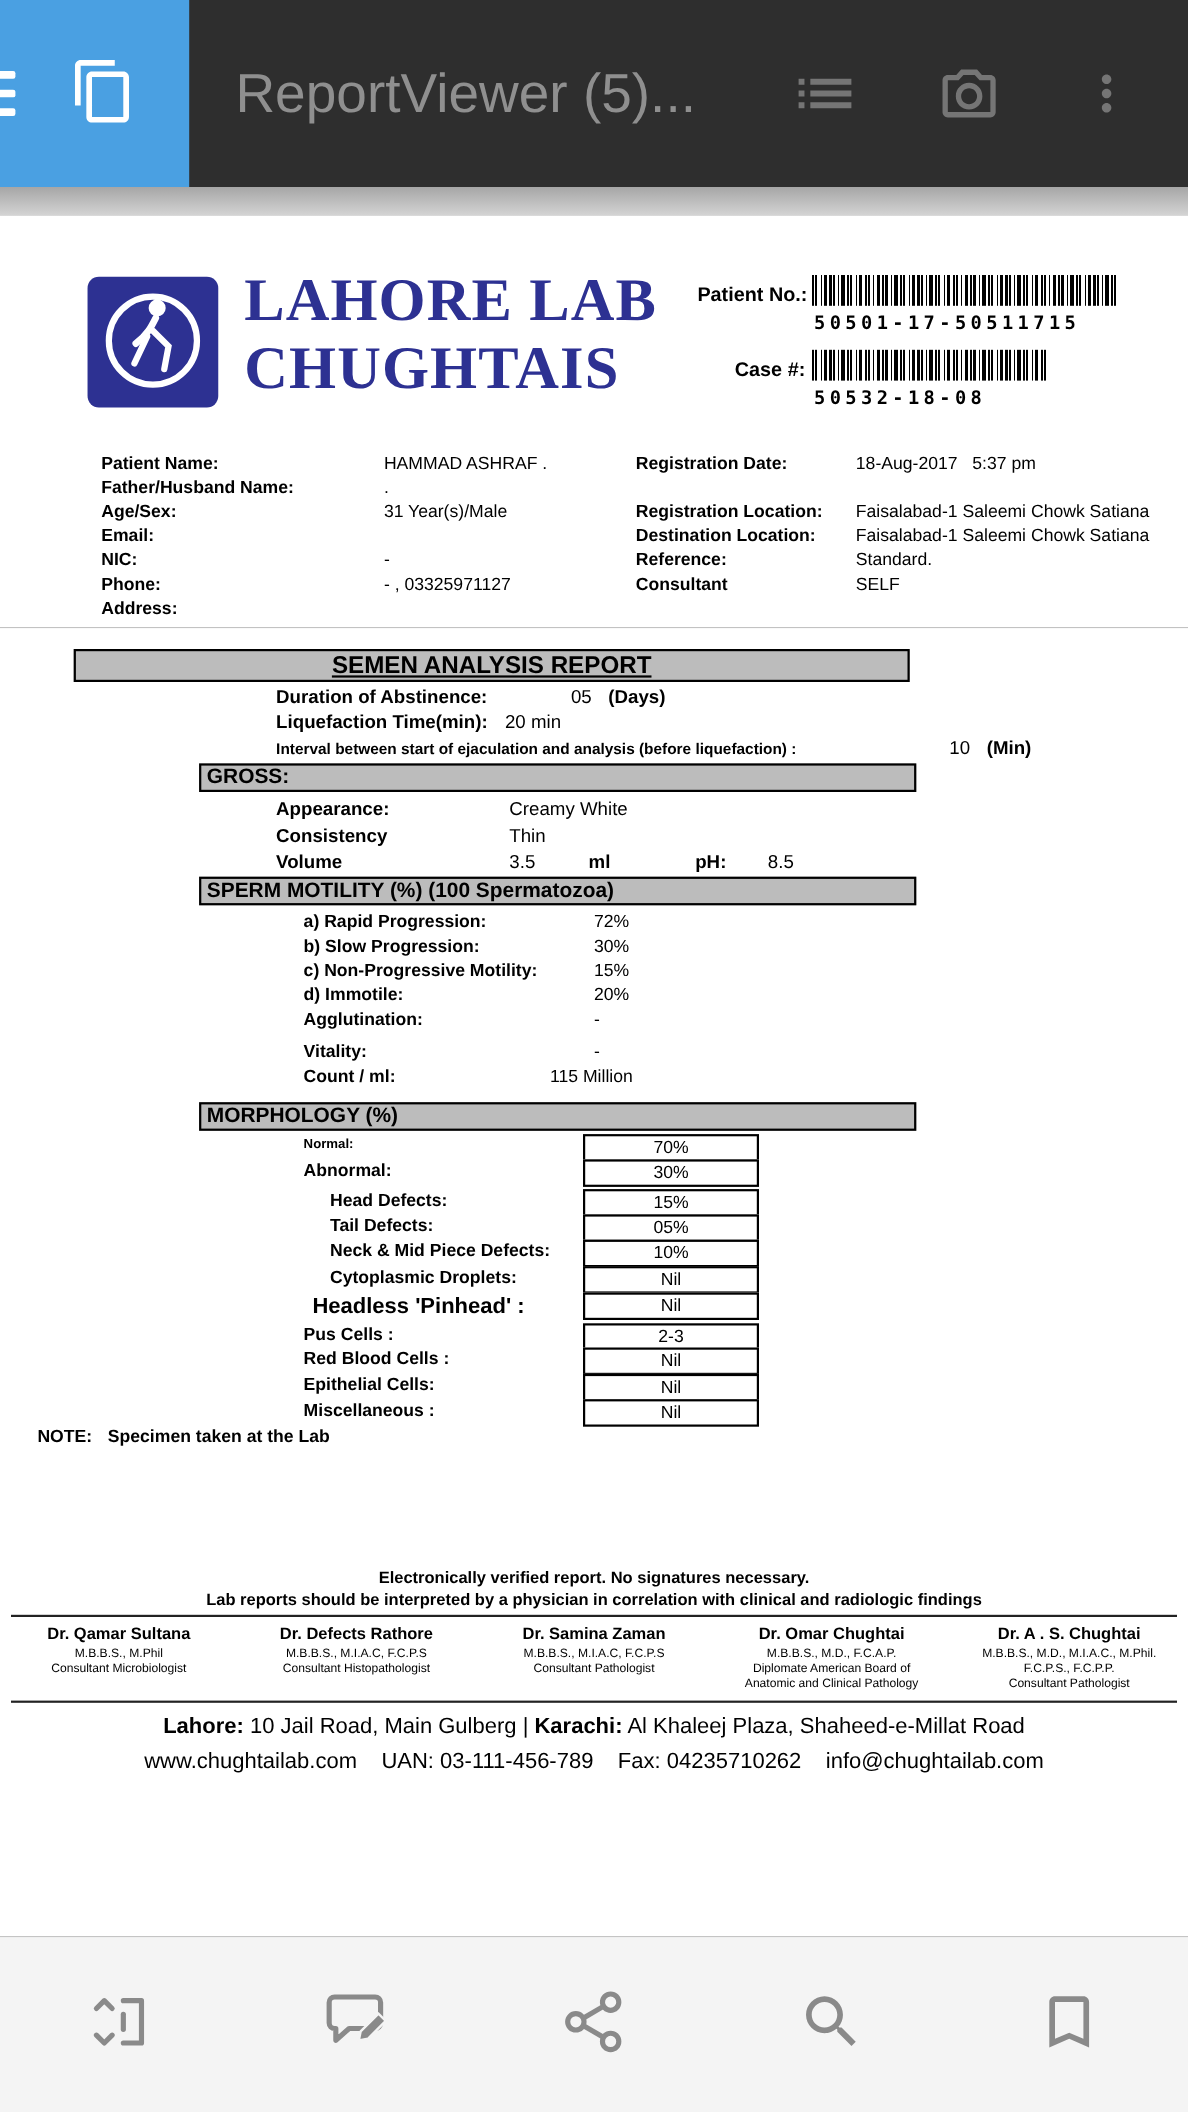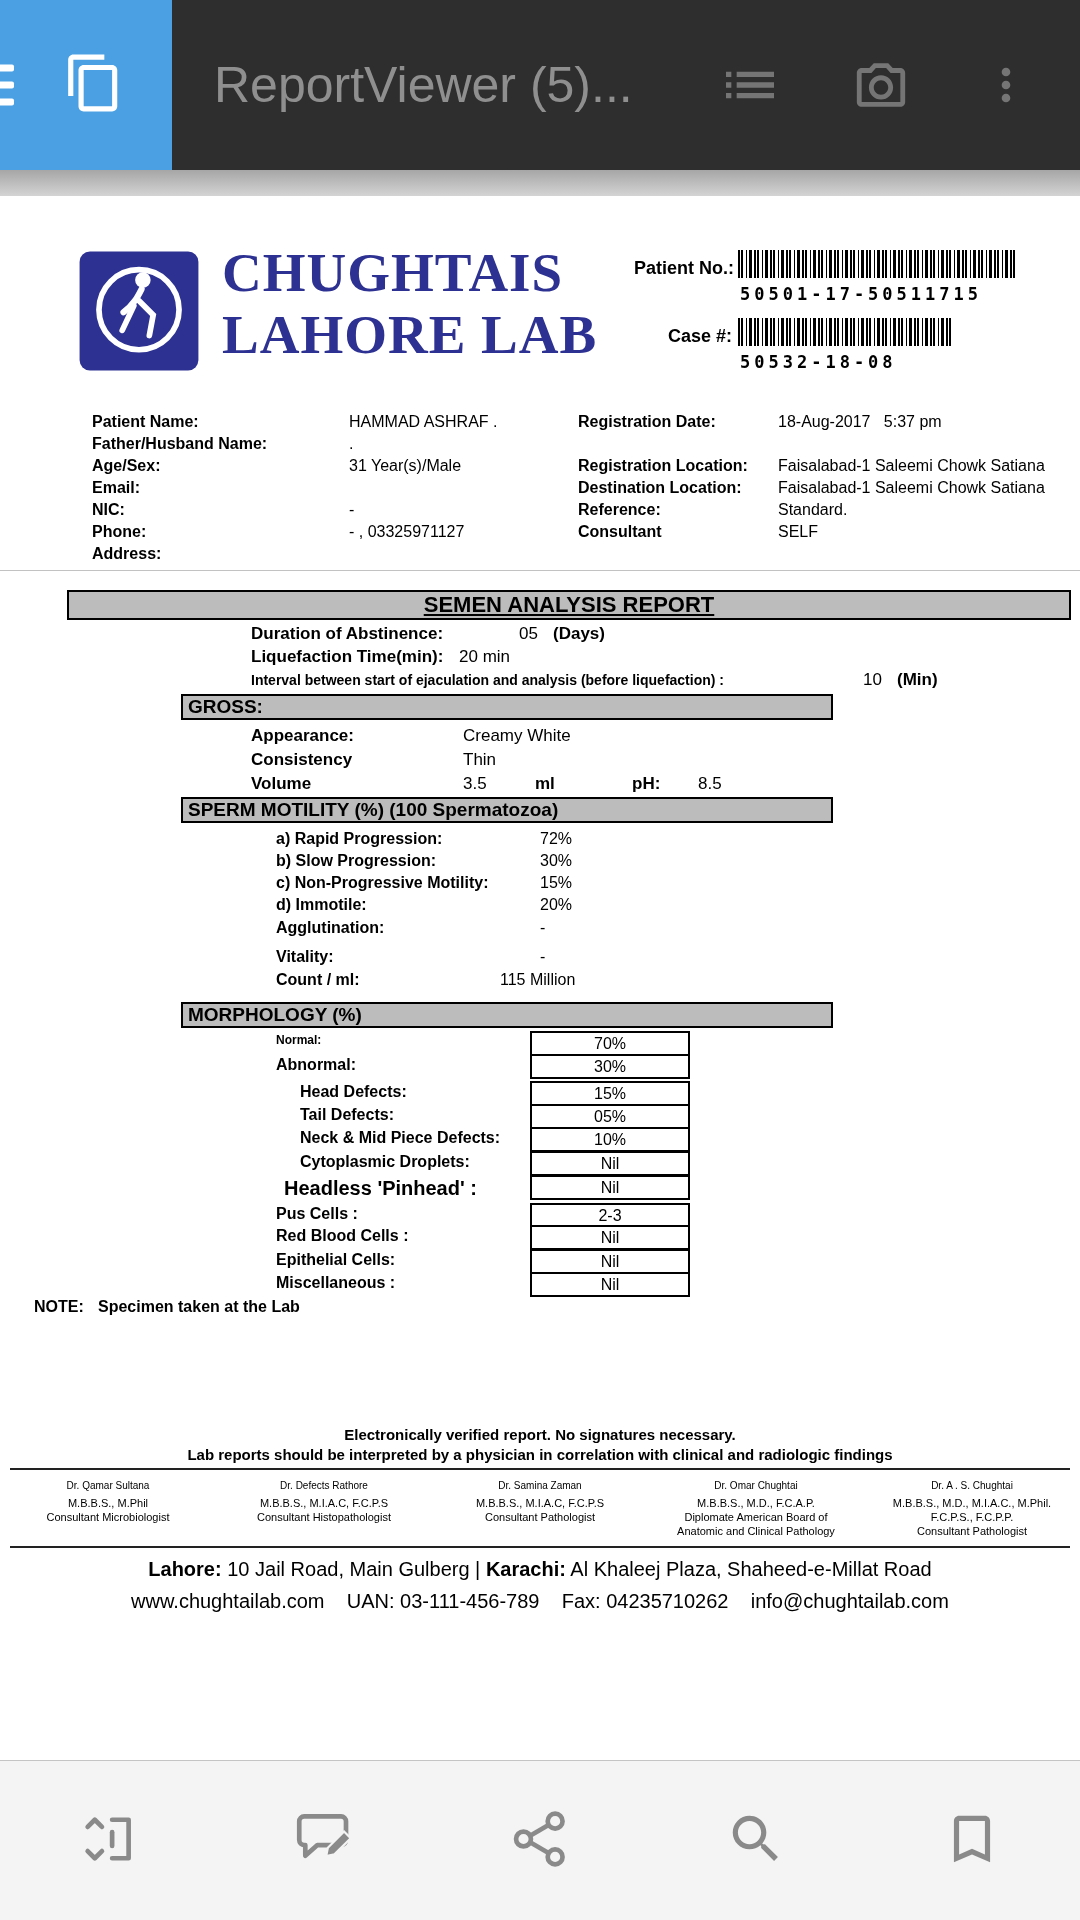--- a/index.html
+++ b/index.html
@@ -26,42 +26,42 @@
   .id-label { position:absolute; font-size:18px; font-weight:bold; white-space:nowrap; }
   .barcode { position:absolute; height:28px; background:repeating-linear-gradient(90deg,#000 0 2px,#fff 2px 3px,#000 3px 5px,#fff 5px 8px,#000 8px 9px,#fff 9px 11px,#000 11px 14px,#fff 14px 16px); }
   .id-num { position:absolute; font-family:"DejaVu Sans Mono",monospace; font-weight:bold; font-size:17px; letter-spacing:4px; white-space:pre; }
 
   .prow { position:absolute; left:0; width:1080px; height:22px; font-size:16px; }
   .plabel { position:absolute; font-weight:bold; white-space:nowrap; }
   .pvalue { position:absolute; white-space:pre; }
   .hairline { position:absolute; left:0; top:374px; width:1080px; height:1px; background:#c2c2c2; }
 
   .bar { position:absolute; background:#bcbcbc; border:2px solid #000; }
-  .bar-title { left:67px; top:394px; width:1004px; height:30px; text-align:center; font-size:22px; font-weight:bold; line-height:25px; }
+  .bar-title { left:67px; top:394px; width:760px; height:30px; text-align:center; font-size:22px; font-weight:bold; line-height:25px; }
   .bar-title span { text-decoration:underline; }
   .bar-section { left:181px; width:652px; height:26px; font-size:19px; font-weight:bold; line-height:21px; padding-left:5px; }
 
   .rrow { position:absolute; left:0; width:1080px; height:24px; font-size:17px; }
   .f16 { font-size:16px; }
   .rlabel { position:absolute; font-weight:bold; white-space:pre; }
   .small-label { font-size:14px; top:2px; }
   .rvalue { position:absolute; white-space:pre; }
 
   .mrow { position:absolute; left:0; width:1080px; height:25px; font-size:16px; }
   .mrow .rlabel { top:2px; }
   .mbox { position:absolute; left:530px; top:0; width:160px; height:25px; border:2px solid #000; text-align:center; line-height:21px; font-size:16px; background:#fff; }
 
   .note-row { position:absolute; top:1102px; left:0; width:1080px; font-size:16px; font-weight:bold; }
   .note-row span { position:absolute; white-space:pre; }
 
   .center-line { position:absolute; left:0; width:1080px; text-align:center; font-weight:bold; font-size:15px; }
   .footer-hr { position:absolute; left:10px; width:1060px; height:2px; background:#222; }
   .doctors { position:absolute; left:0; top:1280px; width:1080px; display:flex; }
   .doc-col { flex:1; text-align:center; padding:0 6px; }
-  .doc-name { font-size:10px; font-weight:normal; line-height:20px; white-space:nowrap;text-align:center; }
+  .doc-name { font-size:15px; font-weight:bold; line-height:20px; white-space:nowrap;text-align:center; }
   .doc-line { font-size:11px; line-height:14px; white-space:nowrap; }
   .address-line { position:absolute; left:0; top:1362px; width:1080px; text-align:center; font-size:20px; white-space:pre; }
   .address-line b { font-weight:bold; }
   .contact-line { position:absolute; left:0; top:1394px; width:1080px; text-align:center; font-size:20px; white-space:pre; }
 
   
   .toolbar { position:absolute; left:0; top:1760px; width:1080px; height:160px; background:#f4f4f4; border-top:1px solid #c4c4c4; display:flex; }
   .tool { flex:1; display:flex; align-items:center; justify-content:center; cursor:pointer; }
 </style>
 </head>
@@ -111,22 +111,22 @@
         <svg viewBox="0 0 48 48" width="124" height="124">
           <rect x="1" y="1" width="46" height="46" rx="4" fill="#2d3192"></rect>
           <circle cx="24" cy="23.5" r="15.5" fill="none" stroke="#ffffff" stroke-width="2.2"></circle>
           <circle cx="25.5" cy="12" r="3" fill="#ffffff"></circle>
           <path d="M25 15.5c-1.5 3-3 6-7 9" stroke="#ffffff" stroke-width="2.4" fill="none" stroke-linecap="round"></path>
           <path d="M24 20l5.5 5.5-1.5 8" stroke="#ffffff" stroke-width="2.2" fill="none" stroke-linecap="round"></path>
           <path d="M22 22l-4.5 9.5" stroke="#ffffff" stroke-width="2.2" fill="none" stroke-linecap="round"></path>
         </svg>
       </span>
       <div class="logo-text">
+        <div>LAHORE LAB</div>
         <div>CHUGHTAIS</div>
-        <div>LAHORE LAB</div>
       </div>
       <span class="id-label" style="left:634px; top:62px;">Patient No.:</span>
       <span class="barcode" style="left:738px; top:54px; width:280px;"></span>
       <span class="id-num" style="left:740px; top:88px;">50501-17-50511715</span>
       <span class="id-label" style="left:668px; top:130px;">Case #:</span>
       <span class="barcode" style="left:738px; top:122px; width:214px;"></span>
       <span class="id-num" style="left:740px; top:156px;">50532-18-08</span>
     </div>
 
     <div>

